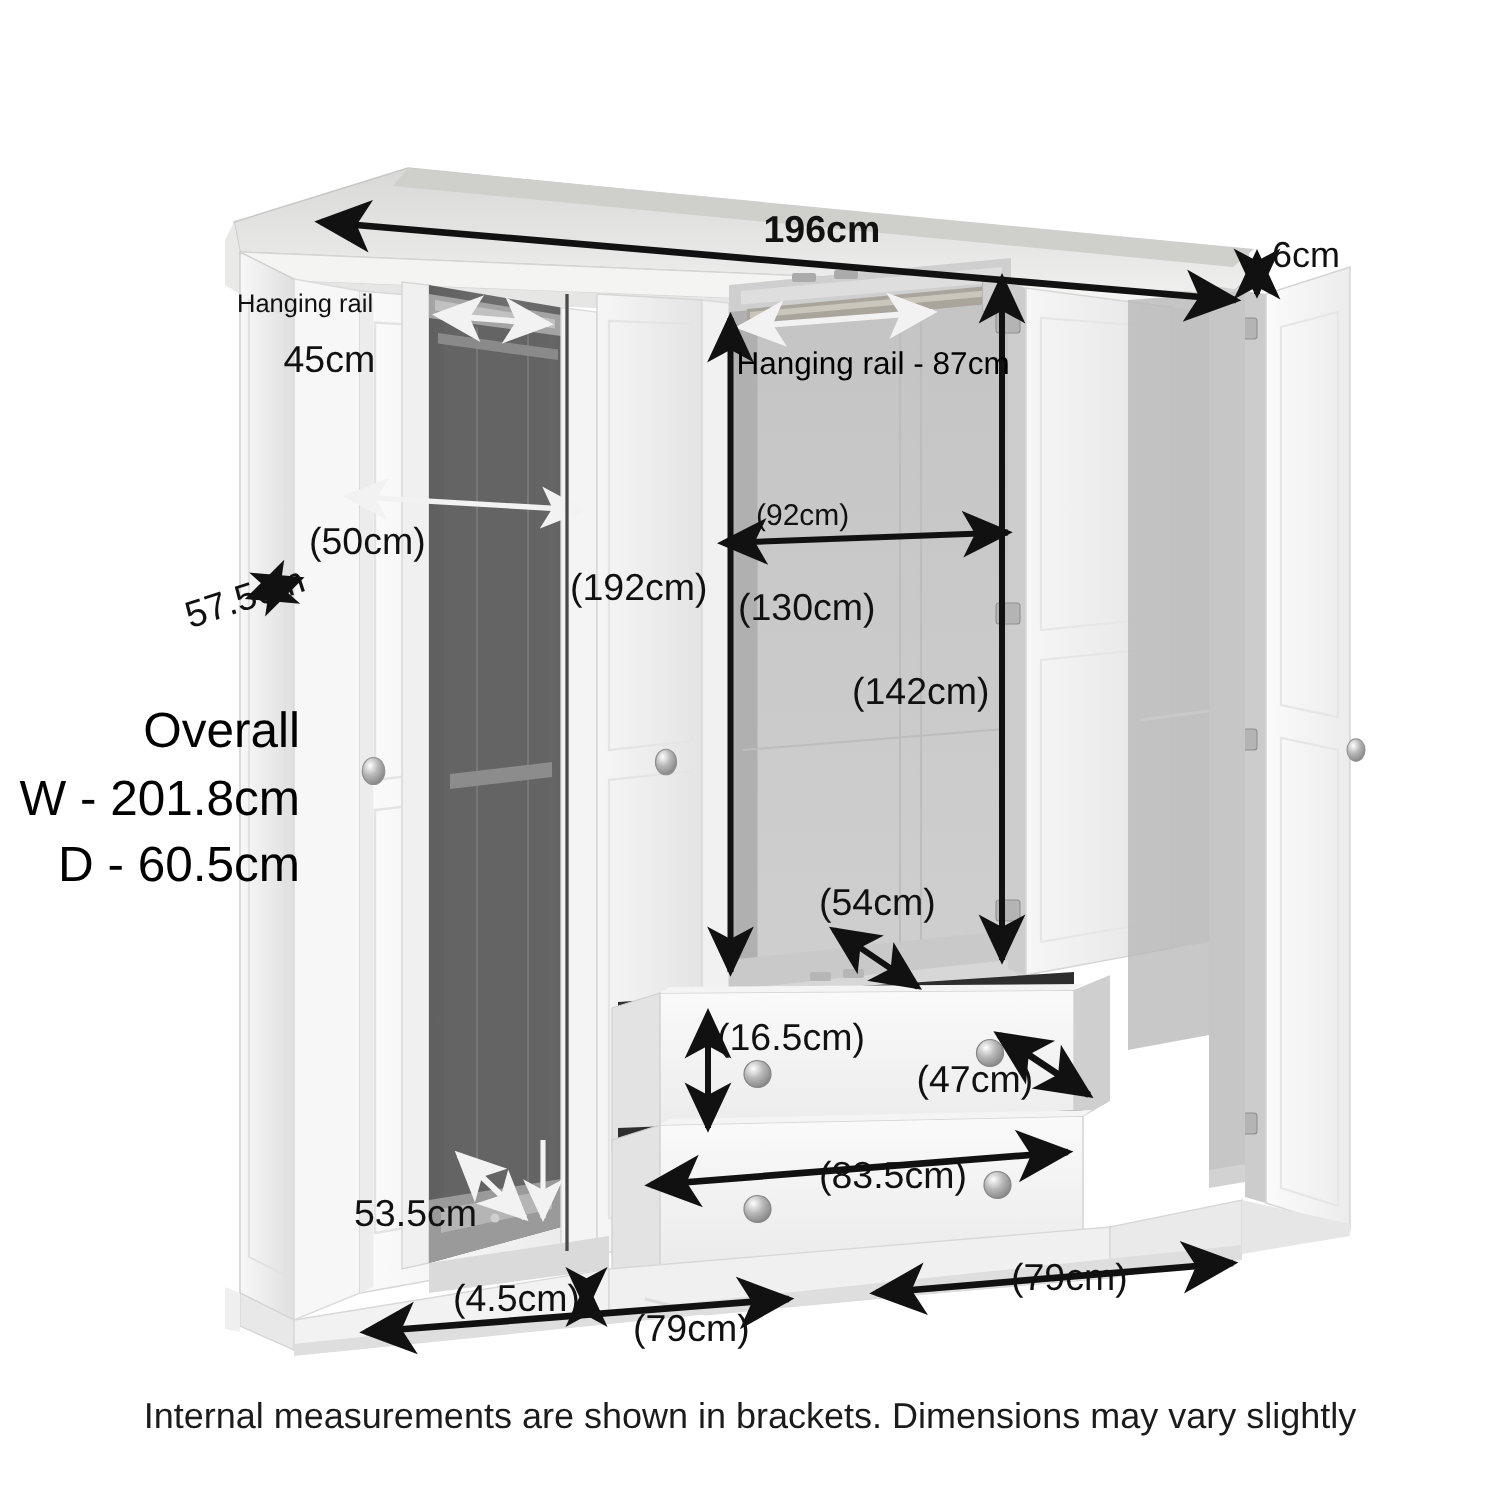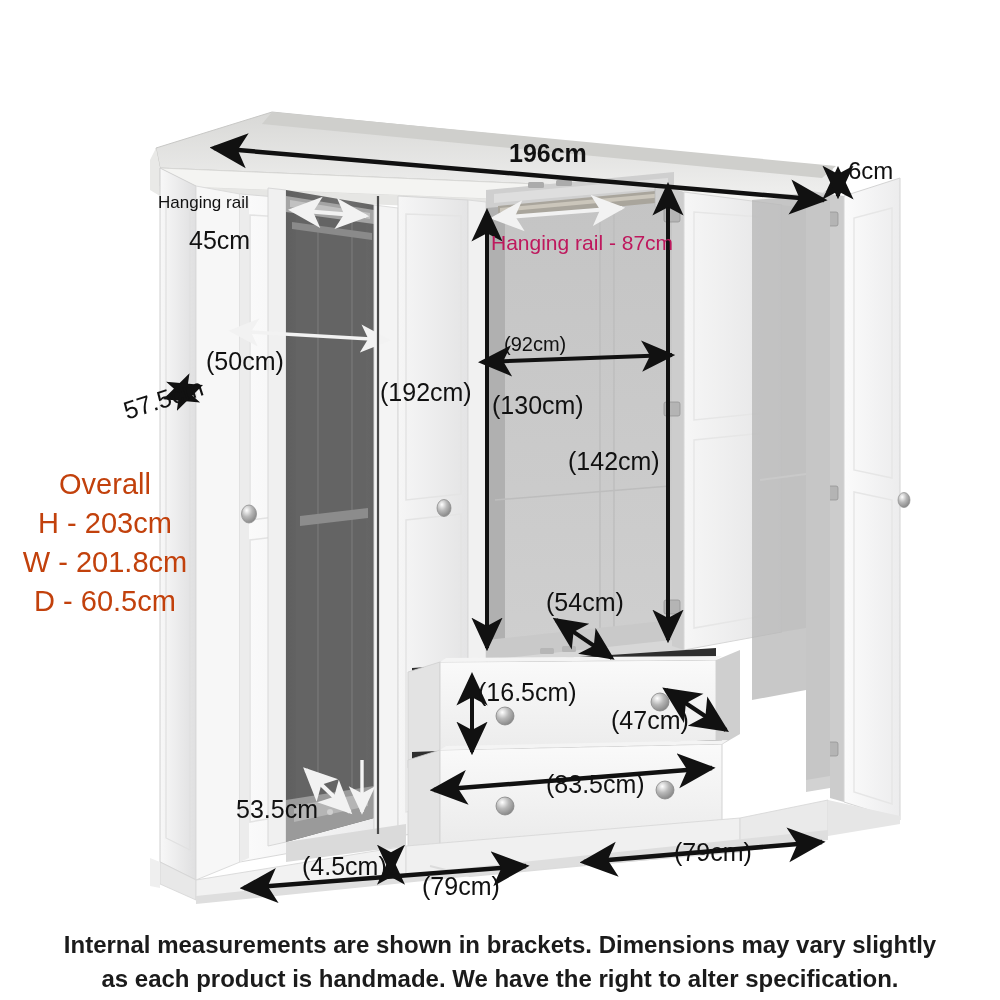--- a/index.html
+++ b/index.html
@@ -23,40 +23,40 @@
   }
   .dim-label {
     position: absolute;
     color: #111111;
     font-family: "Liberation Sans", sans-serif;
     white-space: nowrap;
     line-height: 1.12;
     letter-spacing: 0px;
   }
   .dim-label.white {
-    color: #be185d;
+    color: #000000;
   }
   .overall-block {
     position: absolute;
-    text-align: center;
-    color: #c2410c;
-    font-size: 29px;
+    text-align: right;
+    color: #000000;
+    font-size: 33px;
     line-height: 1.35;
     white-space: nowrap;
   }
   .footer-note {
     position: absolute;
     left: 0;
     width: 1000px;
     text-align: center;
     color: #1b1b1b;
     font-size: 24px;
     line-height: 1.42;
   }
-  .footer-note div { display: block; font-weight: bold; }
+  .footer-note div { display: block; }
 </style>
 </head>
 <body>
 
 <div id="page">
 
   <svg id="diagram-svg" viewBox="0 0 1000 1000">
     <defs>
       <linearGradient id="gDoorFace" x1="0" y1="0" x2="1" y2="0">
         <stop offset="0%" stop-color="#fbfbfb"></stop>
@@ -367,23 +367,21 @@
   <div class="dim-label" style="left:236px; top:795px; font-size:25px;">53.5cm</div>
 
   <div class="dim-label" style="left:302px; top:852px; font-size:25px;">(4.5cm)</div>
 
   <div class="dim-label" style="left:422px; top:872px; font-size:25px;">(79cm)</div>
 
   <div class="dim-label" style="left:674px; top:838px; font-size:25px;">(79cm)</div>
 
   <div class="overall-block" style="left:10px; top:465px; width:190px;">
     <div>Overall</div>
-    <div>H - 203cm</div>
     <div>W - 201.8cm</div>
     <div>D - 60.5cm</div>
   </div>
 
   <div class="footer-note" style="top:928px;">
     <div>Internal measurements are shown in brackets. Dimensions may vary slightly</div>
-    <div>as each product is handmade. We have the right to alter specification.</div>
   </div>
 
 </div>
 
 </body></html>

